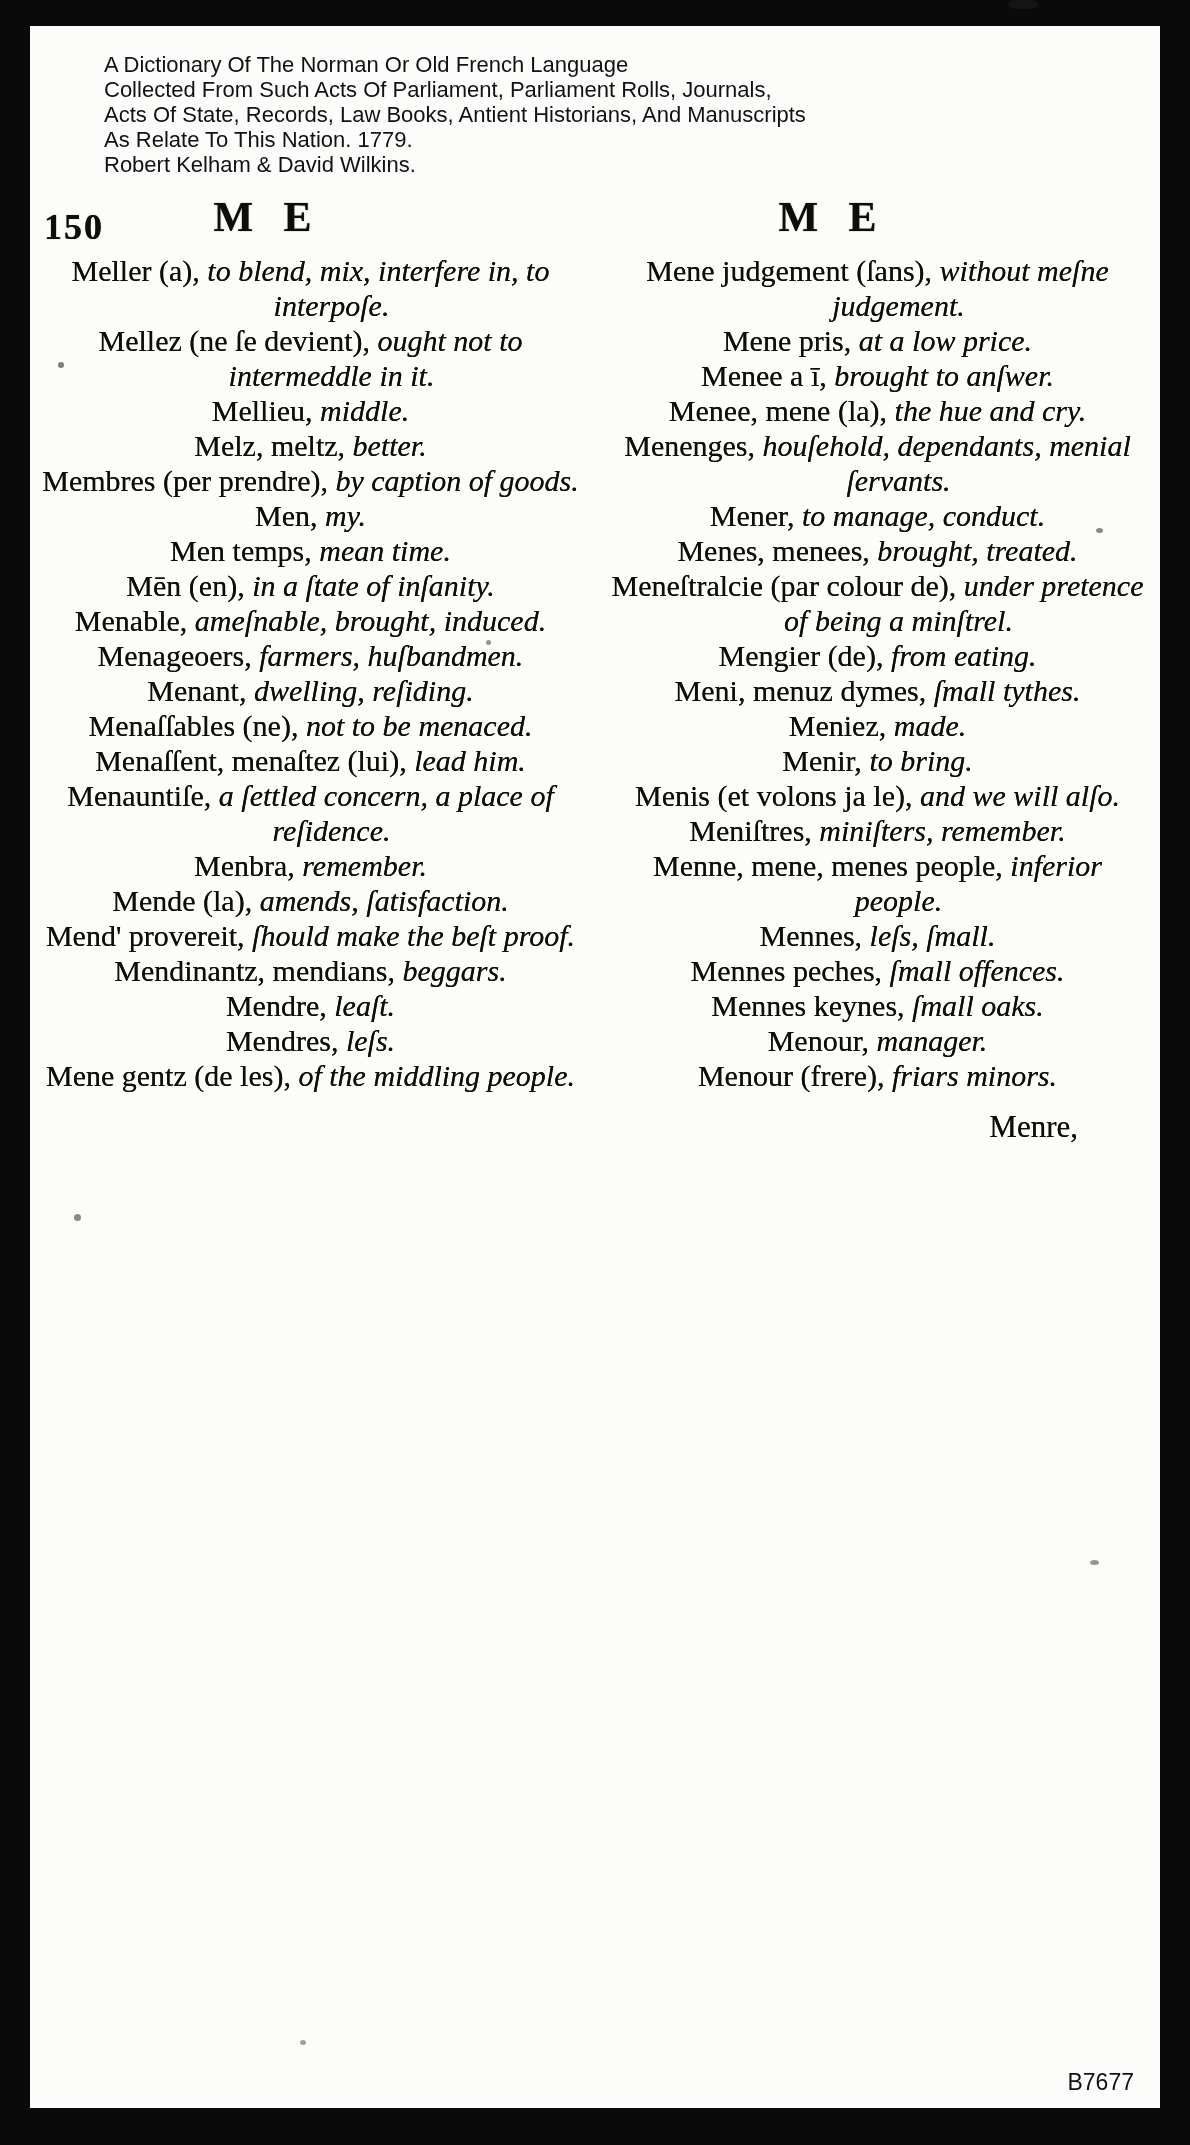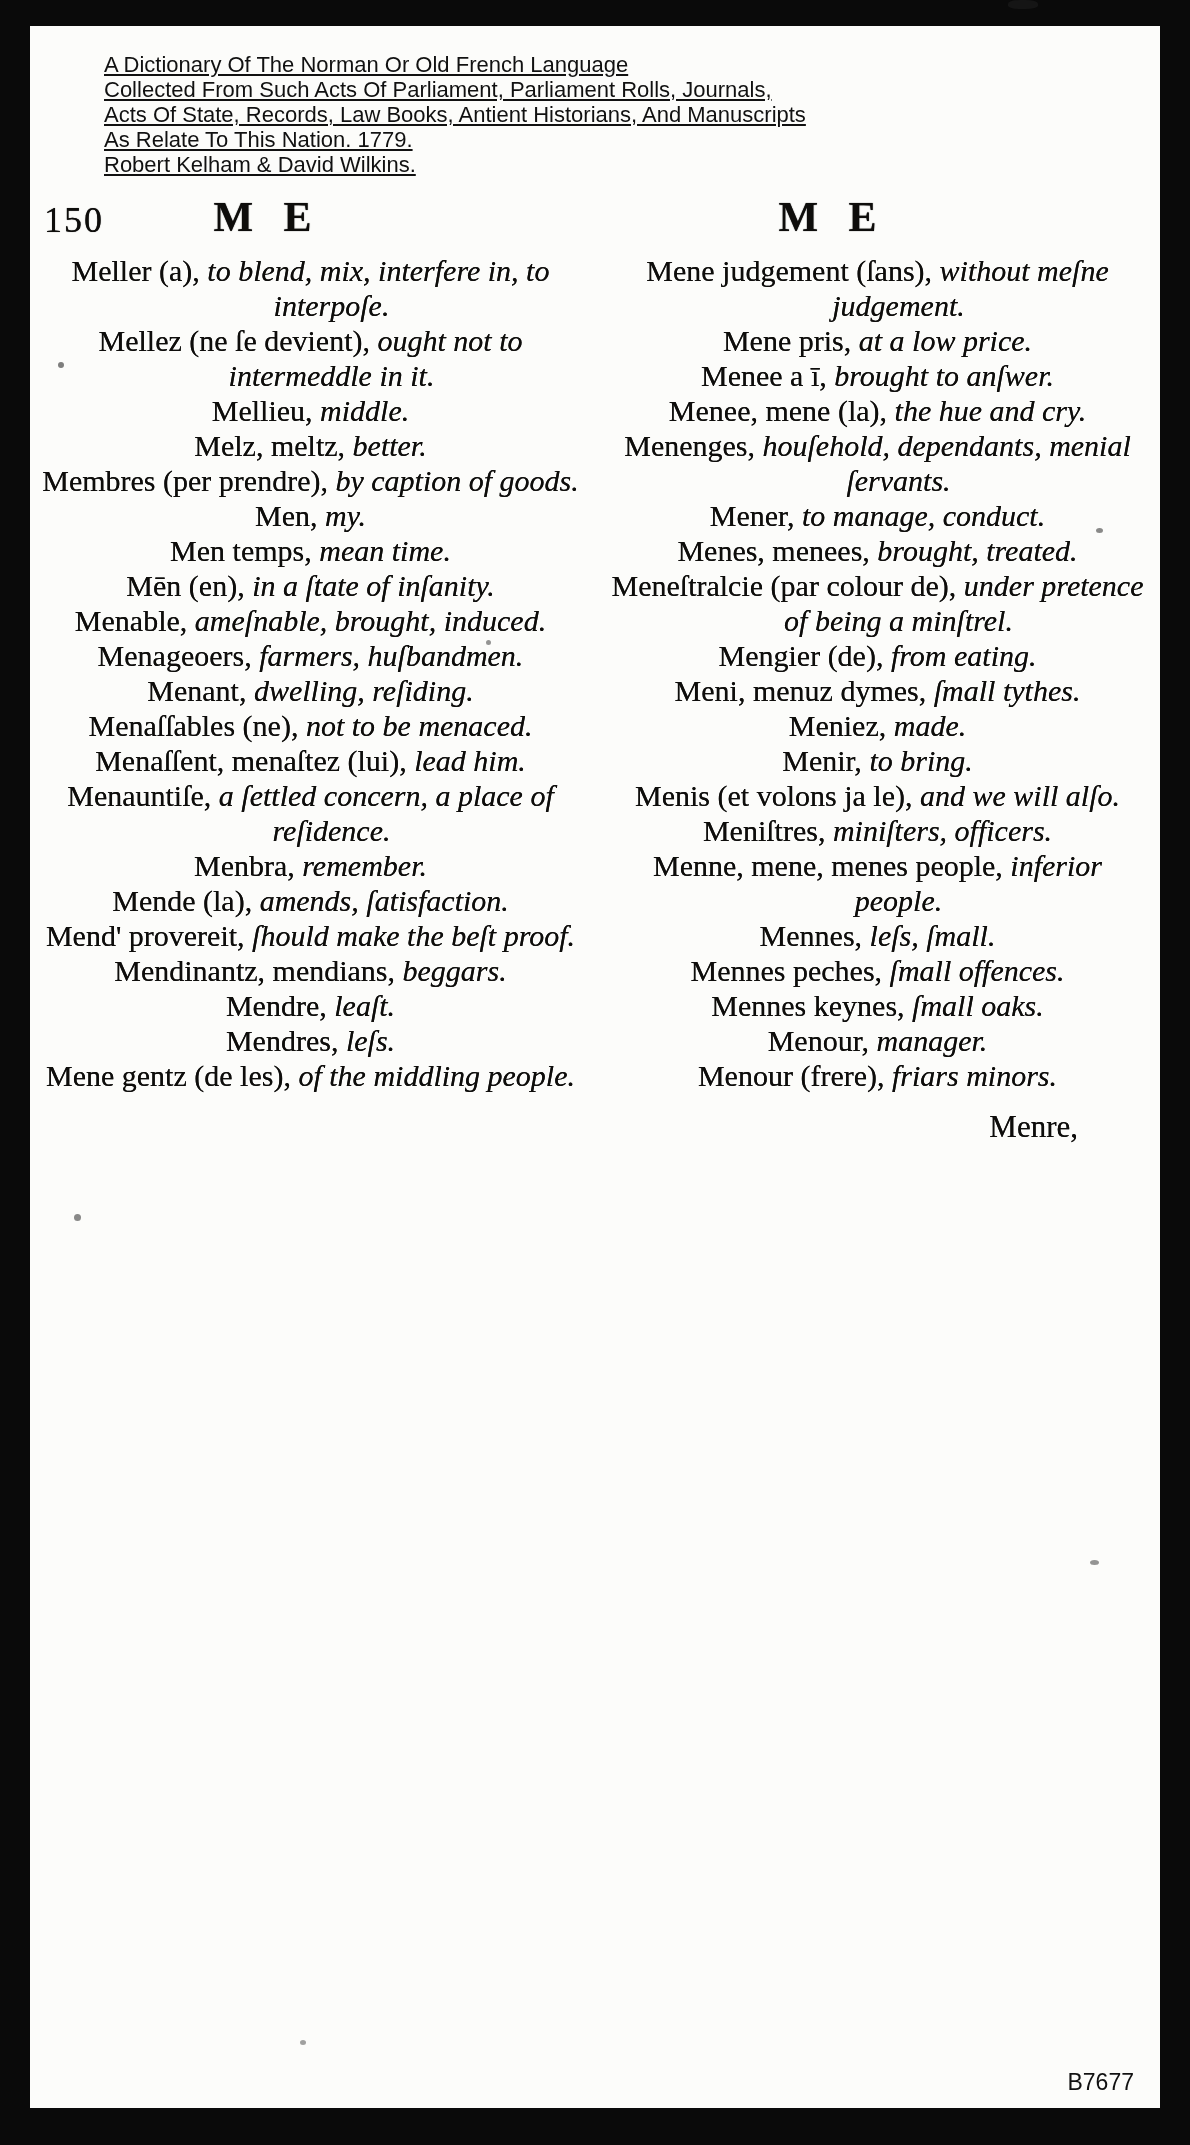--- a/index.html
+++ b/index.html
@@ -20,32 +20,31 @@
     width: 1130px; height: 2082px;
     background: #fcfcfa;
     color: #0e0d0b;
   }
   .meta-header {
     padding: 26px 20px 0 74px;
     font-family: "Liberation Sans", sans-serif;
     font-size: 22px;
     line-height: 25px;
     color: #111;
-    text-decoration: underline;
   }
   .page-head {
     position: relative;
     margin-top: 16px;
     height: 54px;
   }
   .page-num {
     position: absolute;
-    left: 14px; top: 6px;
+    left: 14px; top: 13px;
     font-size: 36px;
-    font-weight: 400;
+    font-weight: 700;
     letter-spacing: 2px;
     text-shadow: 0 0 0.7px rgba(0,0,0,0.9);
   }
   .col-heads { display: flex; margin-top: 8px; }
   .col-head {
     width: 50%;
     text-align: center;
     font-size: 42px;
     font-weight: 700;
     letter-spacing: 10px;
@@ -184,21 +183,21 @@
   <p class="entry"><span class="term">Mengier (de),</span> <span class="def">from eating.</span></p>
 
   <p class="entry"><span class="term">Meni, menuz dymes,</span> <span class="def">ſmall tythes.</span></p>
 
   <p class="entry"><span class="term">Meniez,</span> <span class="def">made.</span></p>
 
   <p class="entry"><span class="term">Menir,</span> <span class="def">to bring.</span></p>
 
   <p class="entry"><span class="term">Menis (et volons ja le),</span> <span class="def">and we will alſo.</span></p>
 
-  <p class="entry"><span class="term">Meniſtres,</span> <span class="def">miniſters, officers.</span></p>
+  <p class="entry"><span class="term">Meniſtres,</span> <span class="def">miniſters, remember.</span></p>
 
   <p class="entry"><span class="term">Menne, mene, menes people,</span> <span class="def">inferior people.</span></p>
 
   <p class="entry"><span class="term">Mennes,</span> <span class="def">leſs, ſmall.</span></p>
 
   <p class="entry"><span class="term">Mennes peches,</span> <span class="def">ſmall offences.</span></p>
 
   <p class="entry"><span class="term">Mennes keynes,</span> <span class="def">ſmall oaks.</span></p>
 
   <p class="entry"><span class="term">Menour,</span> <span class="def">manager.</span></p>

